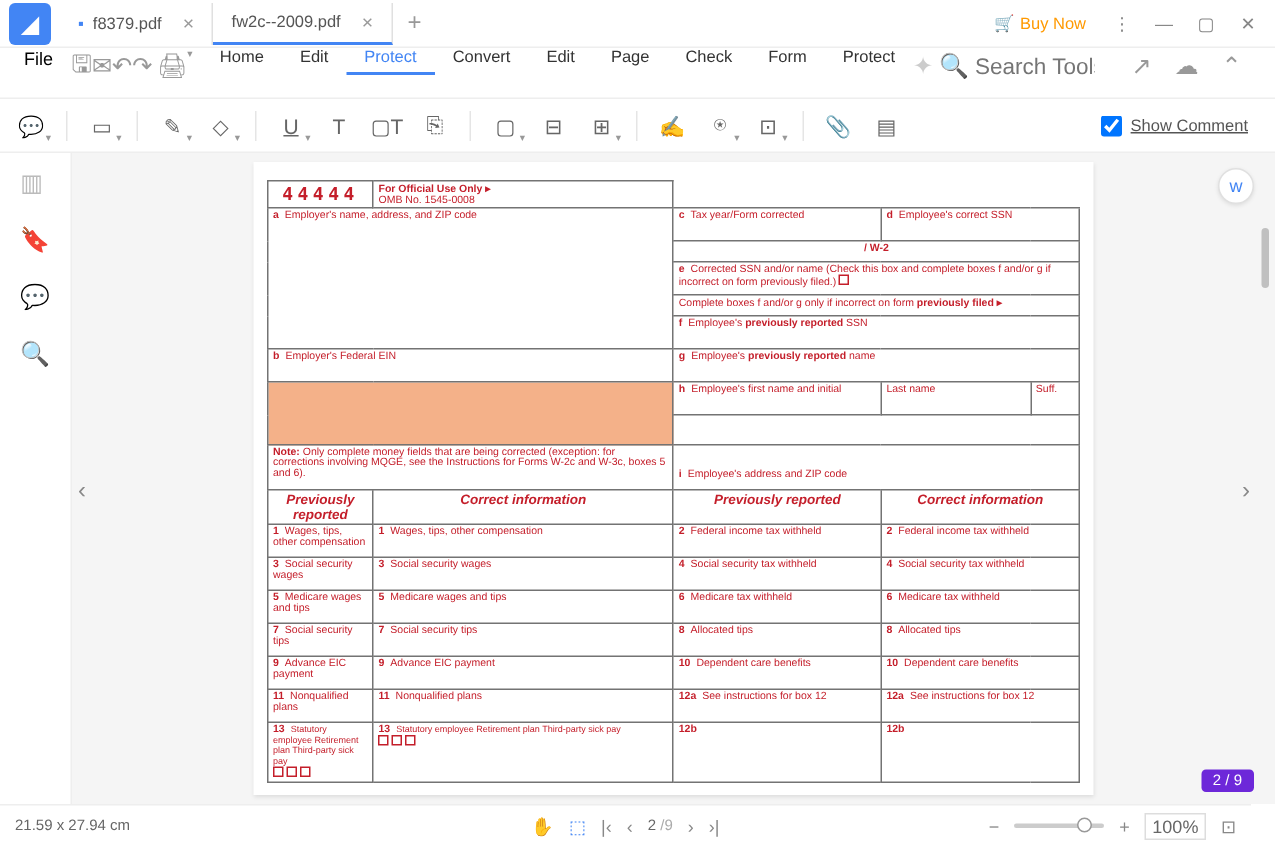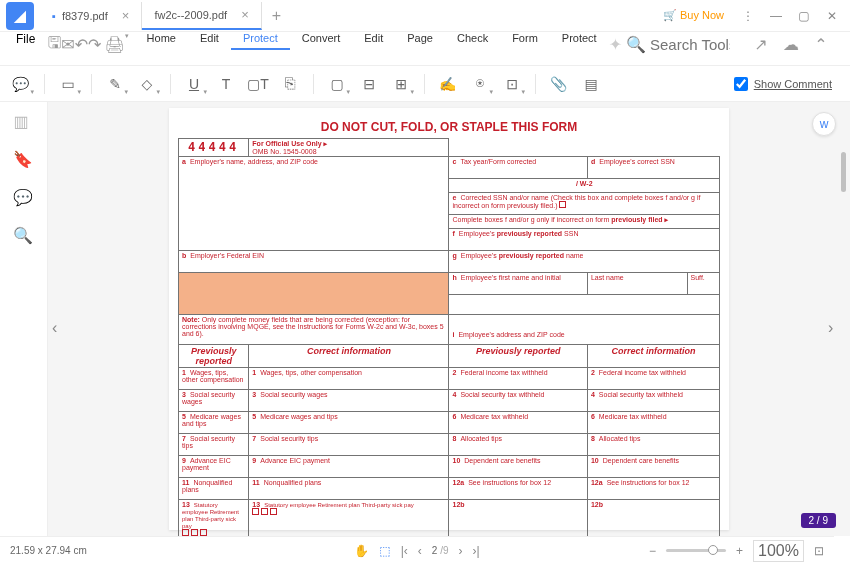--- a/index.html
+++ b/index.html
@@ -36,27 +36,27 @@
 .form-table td { border:1px solid #737373; padding:1px 3px; vertical-align:top; height:14px; }
 .form-table .tall { height:36px; }
 .form-table .med { height:22px; }
 .box-num { font-weight:bold; padding-right:4px; color:#c41e2a; }
 .darkcell { background:#f4b189; }
 .sect-head { text-align:center; font-weight:bold; font-style:italic; font-size:9px; }
 .w2-center { text-align:center; font-weight:bold; }
 .chevron { position:absolute; top:50%; width:16px; height:16px; color:#888; cursor:pointer; }
 .floating-ai { position:absolute; top:10px; right:14px; width:24px; height:24px; background:#fff; border:1px solid #e0e0e0; border-radius:50%; display:flex; align-items:center; justify-content:center; color:#4285f4; font-size:12px; box-shadow:0 1px 3px rgba(0,0,0,0.1); }
 .scroll-bar { position:absolute; right:4px; top:50px; width:5px; height:40px; background:#c0c0c0; border-radius:3px; }
-.page-badge { position:absolute; right:14px; bottom:8px; background:#4c1d95; color:#fff; font-size:10px; padding:2px 8px; border-radius:3px; }
+.page-badge { position:absolute; right:14px; bottom:8px; background:#6d28d9; color:#fff; font-size:10px; padding:2px 8px; border-radius:3px; }
 .statusbar { position:absolute; bottom:0; left:0; right:16px; height:28px; display:flex; align-items:center; background:#fff; border-top:1px solid #eee; padding:0 10px; font-size:10px; color:#666; }
 .status-right { margin-left:auto; display:flex; align-items:center; gap:10px; }
 .nav-btn { cursor:pointer; color:#888; font-size:12px; }
 .slider { width:60px; height:3px; background:#ccc; border-radius:2px; position:relative; }
 .slider-thumb { position:absolute; width:10px; height:10px; background:#fff; border:1px solid #999; border-radius:50%; top:-4px; left:42px; }
-.zoom-sel { border:1px solid #ddd; padding:1px 4px; font-size:16px; }
+.zoom-sel { border:1px solid #ddd; padding:1px 4px; font-size:12px; }
 .checkbox-mini { display:inline-block; width:7px; height:7px; border:1px solid #c41e2a; }
 </style>
 </head>
 <body>
 
 <div class="titlebar">
   <div class="app-icon">◢</div>
   <div class="tab">
     <span style="color:#4285f4">▪</span>
     <span>f8379.pdf</span>
@@ -144,21 +144,20 @@
     <div class="panel-icon">🔖</div>
     <div class="panel-icon">💬</div>
     <div class="panel-icon">🔍</div>
   </div>
   <span class="chevron" style="left:52px">‹</span>
   <div class="doc-area">
     <div class="floating-ai">w</div>
     <div class="scroll-bar"></div>
     <div class="page-badge">2 / 9</div>
     <div class="doc-page">
-      <div class="form-title">DO NOT CUT, FOLD, OR STAPLE THIS FORM</div>
       <table class="form-table">
         <tbody>
             <tr>
           <td style="width:13%;font-family:monospace;font-size:12px;letter-spacing:3px;font-weight:bold;text-align:center">44444</td>
           <td style="width:37%"><span style="font-weight:bold">For Official Use Only  ▸</span><br><span>OMB No. 1545-0008</span></td>
           <td colspan="4" style="border-left:none;border-right:none;border-top:none;"></td>
         </tr>
         <tr>
           <td colspan="2" rowspan="5" class="tall"><span class="box-num">a</span><span>Employer's name, address, and ZIP code</span></td>
           <td colspan="2" class="med"><span class="box-num">c</span><span>Tax year/Form corrected</span></td>

